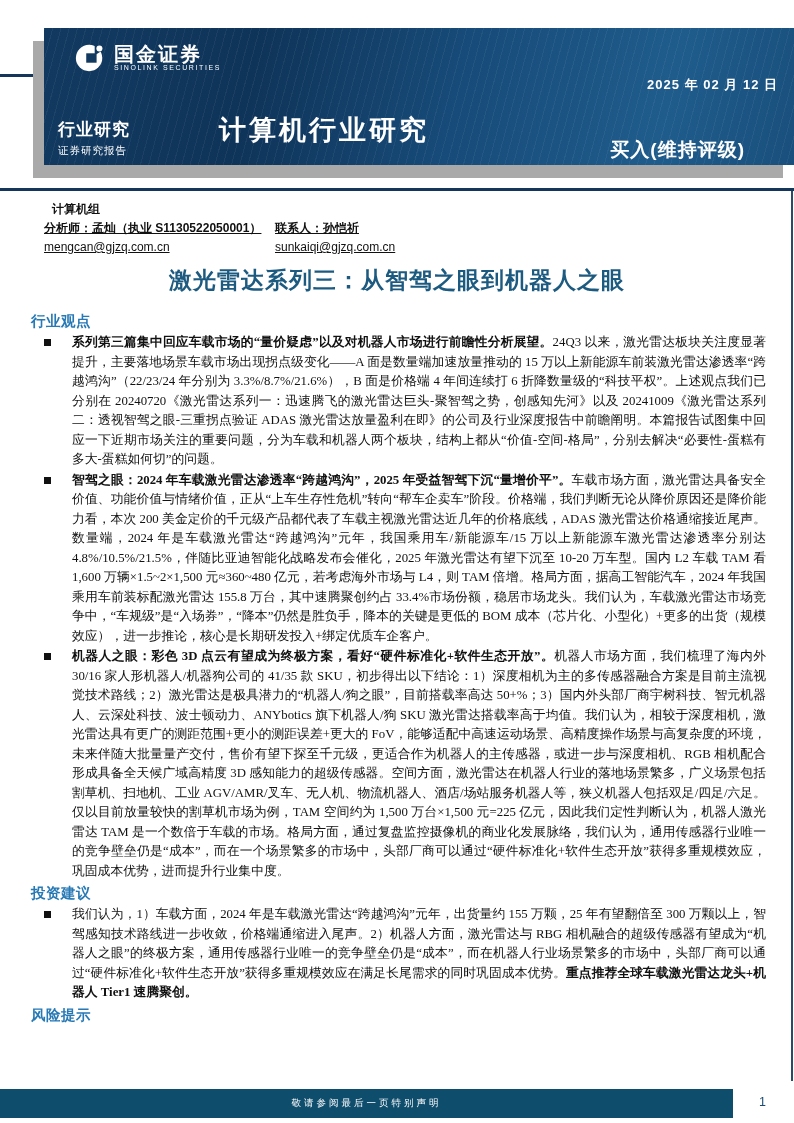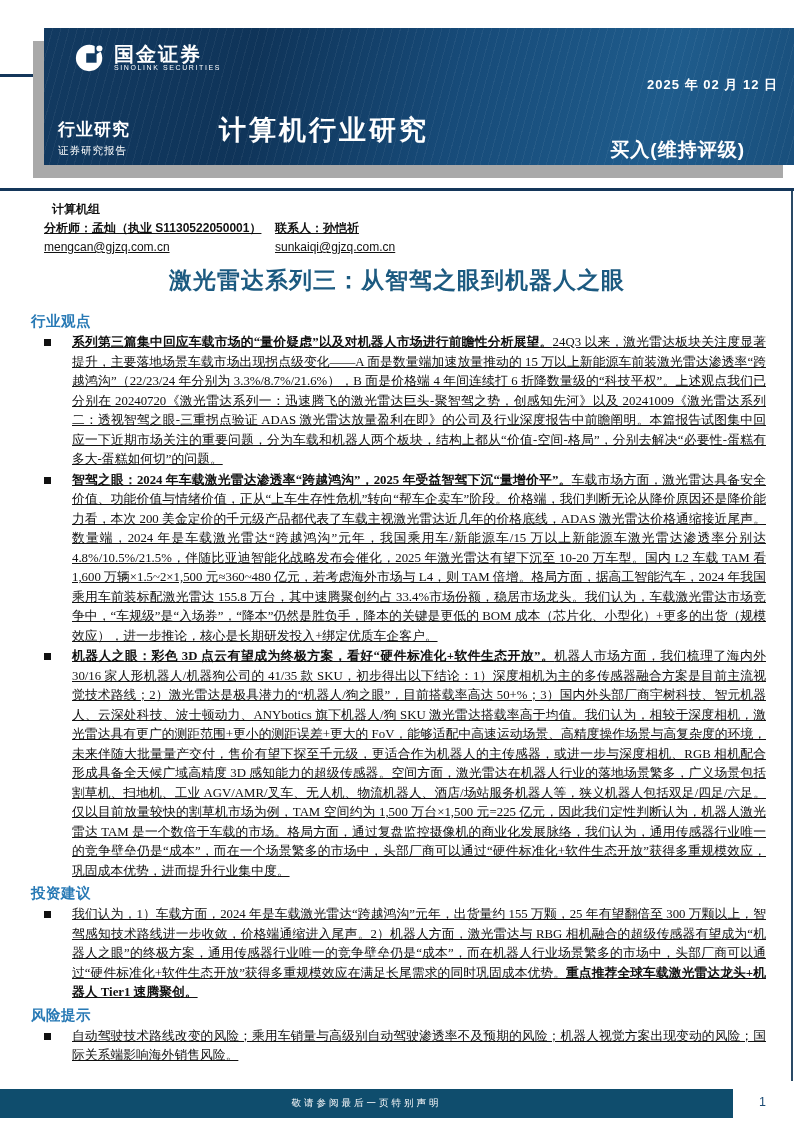--- a/index.html
+++ b/index.html
@@ -39,21 +39,21 @@
   .analysts .team { font-weight:bold; margin-bottom:3px;margin-left:8px; }
   .an-grid { display:grid; grid-template-columns:231px auto; row-gap:3px;text-decoration:underline; }
   .an-grid .b { font-weight:bold; }
 
   
   .doc-title { position:absolute; top:265px; left:0; width:794px; text-align:center;
                font-size:23px; font-weight:bold; letter-spacing:1px; color:#1c5a80; }
 
   .content { position:absolute; top:309px; left:0; right:0; }
   .sec-heading { margin:3px 0 2px 31px; font-size:14.5px; font-weight:bold; color:#2779b5; letter-spacing:0.5px; }
-  ul.bullets { margin:2px 0 3px 0; padding:0 28px 0 72px;text-decoration:underline; }
+  ul.bullets { margin:2px 0 3px 0; padding:0 28px 0 72px; }
   ul.bullets li {
     list-style:none; position:relative; text-align:justify;
     font-family:"Liberation Serif","DejaVu Serif",serif;
     font-size:12.8px; line-height:19.5px; margin-bottom:1px;
   }
   ul.bullets li::before { content:""; position:absolute; left:-28px; top:6px; width:7px; height:7px; background:#111; }
   .lead { font-weight:bold; }
 
   
   .footer-bar { position:absolute; top:1089px; left:0; width:733px; height:29px; background:#0f4d6d;
@@ -120,25 +120,20 @@
     </ul>
 
     <div class="sec-heading">投资建议</div>
     <ul class="bullets">
       <li>
         <span>我们认为，1）车载方面，2024 年是车载激光雷达“跨越鸿沟”元年，出货量约 155 万颗，25 年有望翻倍至 300 万颗以上，智驾感知技术路线进一步收敛，价格端通缩进入尾声。2）机器人方面，激光雷达与 RBG 相机融合的超级传感器有望成为“机器人之眼”的终极方案，通用传感器行业唯一的竞争壁垒仍是“成本”，而在机器人行业场景繁多的市场中，头部厂商可以通过“硬件标准化+软件生态开放”获得多重规模效应在满足长尾需求的同时巩固成本优势。</span><span class="lead">重点推荐全球车载激光雷达龙头+机器人 Tier1 速腾聚创。</span>
       </li>
     </ul>
 
     <div class="sec-heading">风险提示</div>
-    <ul class="bullets">
-      <li>
-        <span>自动驾驶技术路线改变的风险；乘用车销量与高级别自动驾驶渗透率不及预期的风险；机器人视觉方案出现变动的风险；国际关系端影响海外销售风险。</span>
-      </li>
-    </ul>
 
   </div>
 
   <div class="footer-bar">
     <span class="footer-text">敬请参阅最后一页特别声明</span>
   </div>
   <div class="page-num">1</div>
 
 </div>
 

